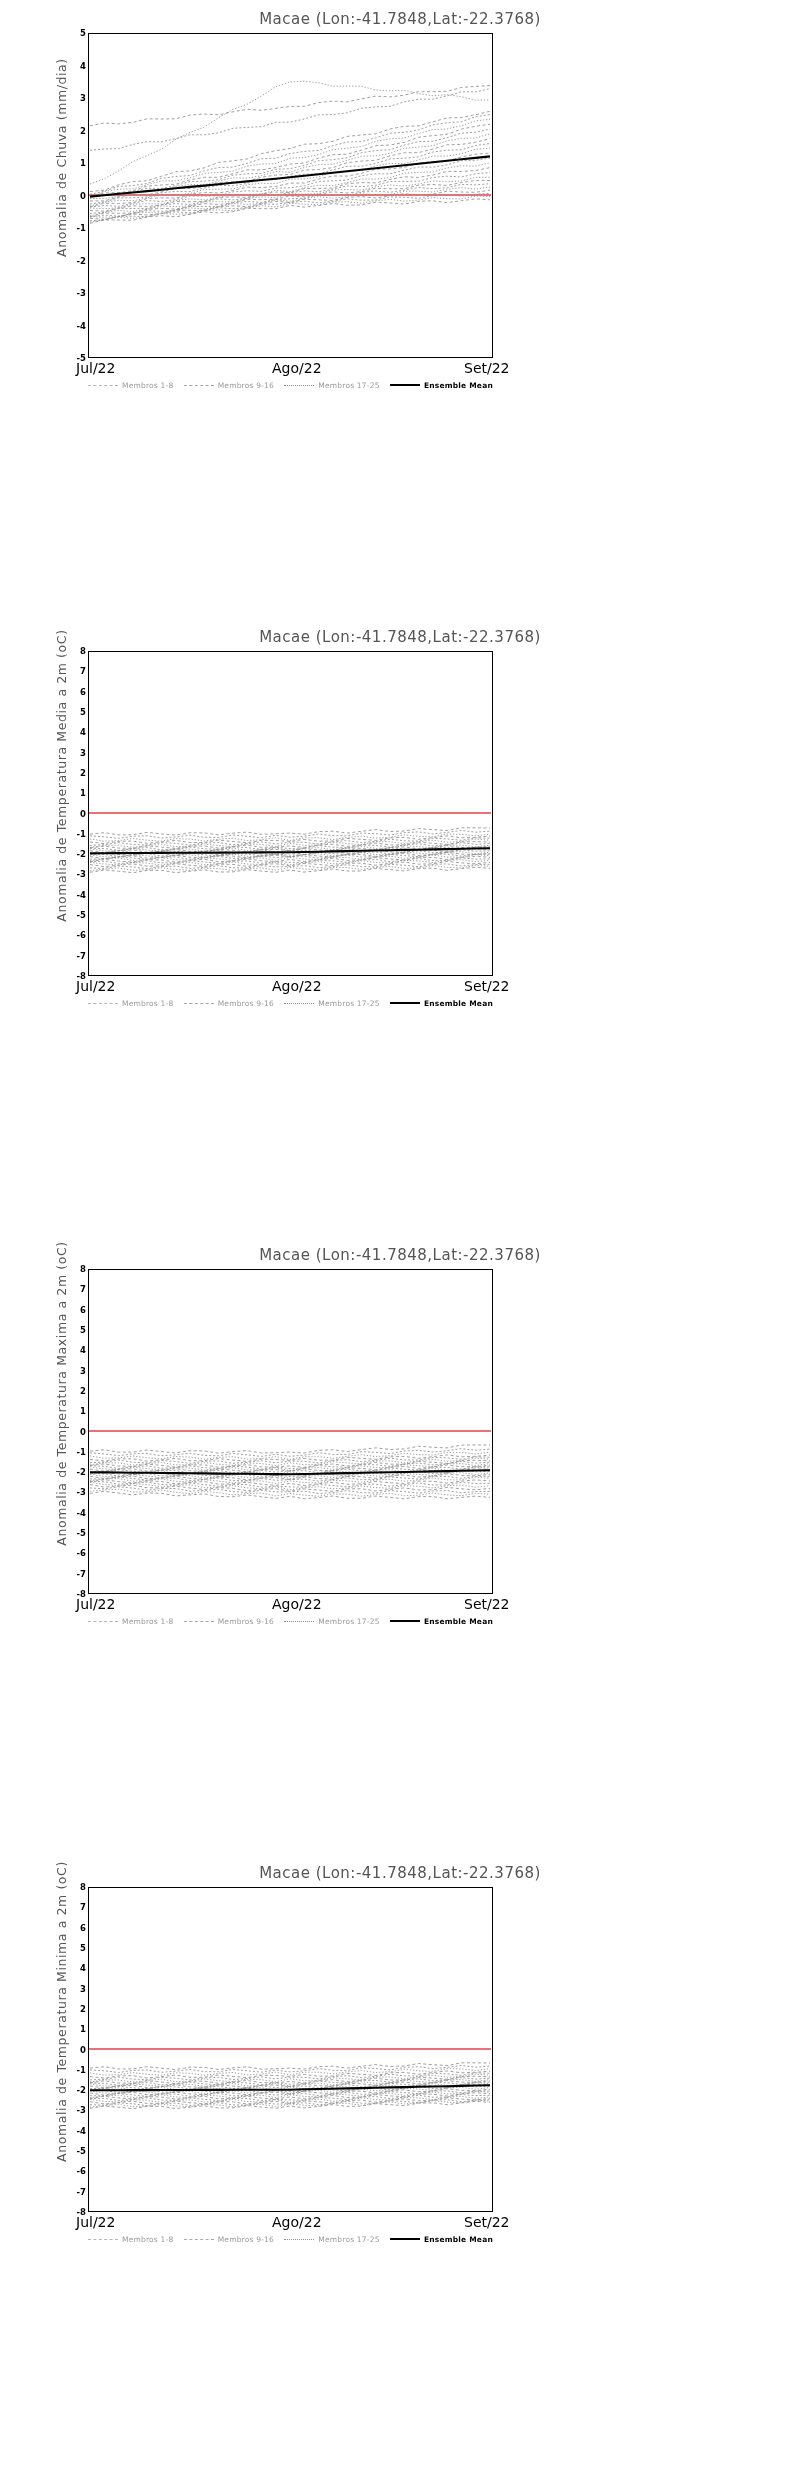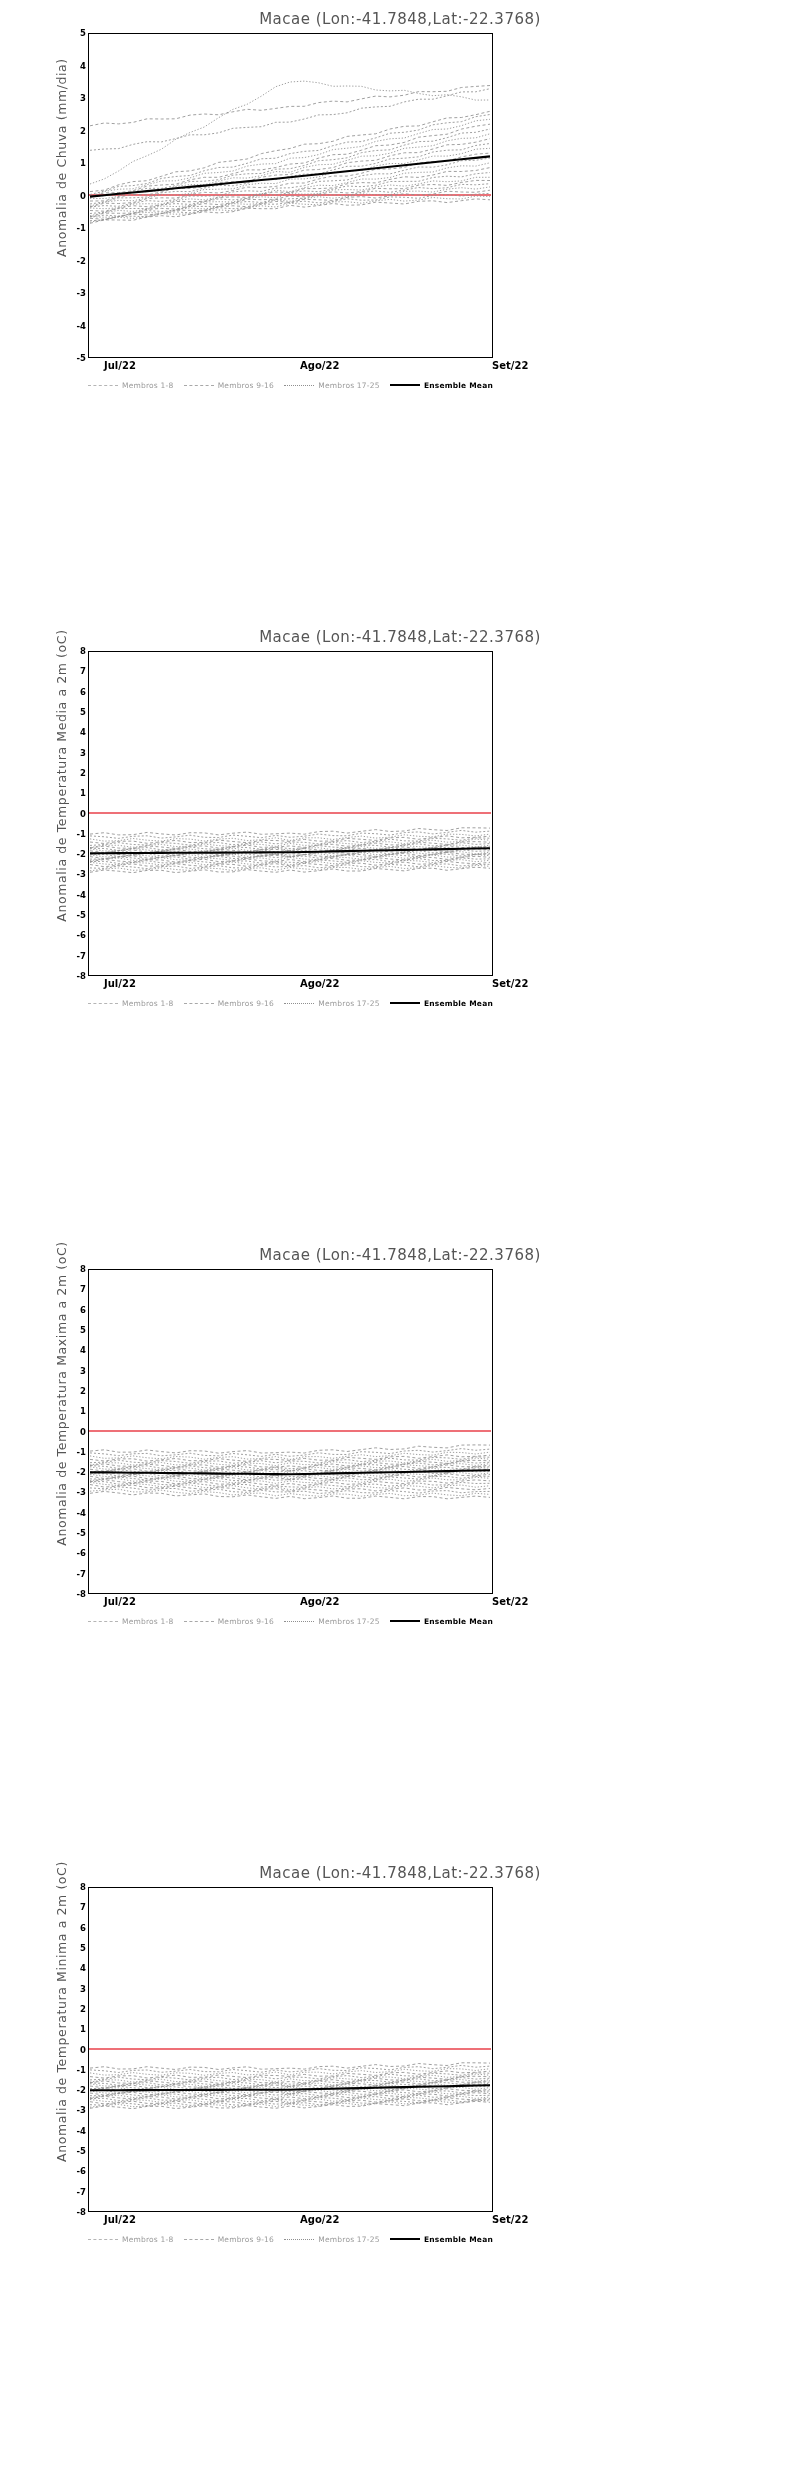--- a/index.html
+++ b/index.html
@@ -22,21 +22,21 @@
     transform:rotate(-90deg);transform-origin:center center;
     text-align:center;font-size:12.5px;color:#555555;
     letter-spacing:0.6px;
   }
   .ytick{
     position:absolute;right:0;width:26px;text-align:right;
     font-size:8.5px;color:#000000;font-weight:bold;
   }
   .yticks{position:absolute;left:56px;top:33px;width:30px;height:325px;}
   .xticks{position:absolute;left:0px;top:360px;width:560px;height:14px;}
-  .xtick{position:absolute;font-size:10px;color:#000000;font-weight:bold;margin-left:28px;}
+  .xtick{position:absolute;font-size:14px;color:#000000;font-weight:normal;}
   .legend{
     position:absolute;left:88px;top:377px;width:405px;height:16px;
     display:flex;align-items:center;justify-content:space-between;
   }
   .legend-item{display:flex;align-items:center;gap:4px;}
   .legend-item .lbl{font-size:7.5px;color:#9a9a9a;letter-spacing:0.2px;}
   .legend-item.mean .lbl{color:#000000;font-weight:bold;}
   .swatch{display:block;width:30px;height:0;border-top:1px dashed #b5b5b5;}
   .swatch.s2{border-top:1px dashed #a8a8a8;}
   .swatch.s3{border-top:1px dotted #8f8f8f;}

